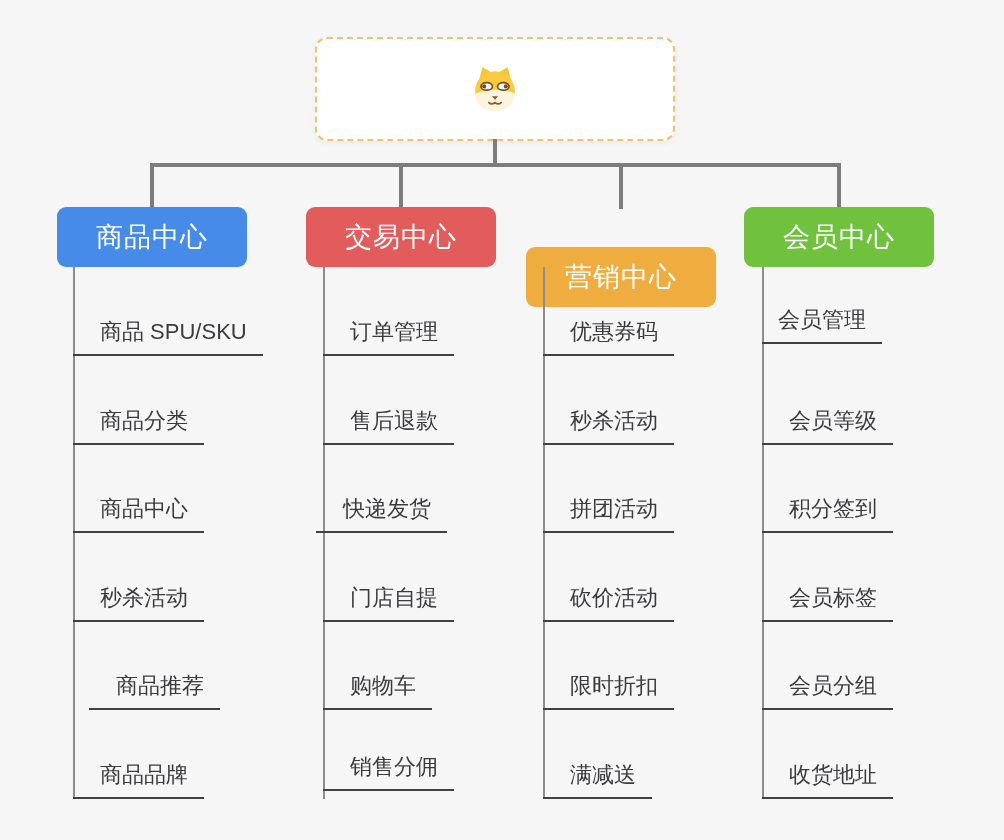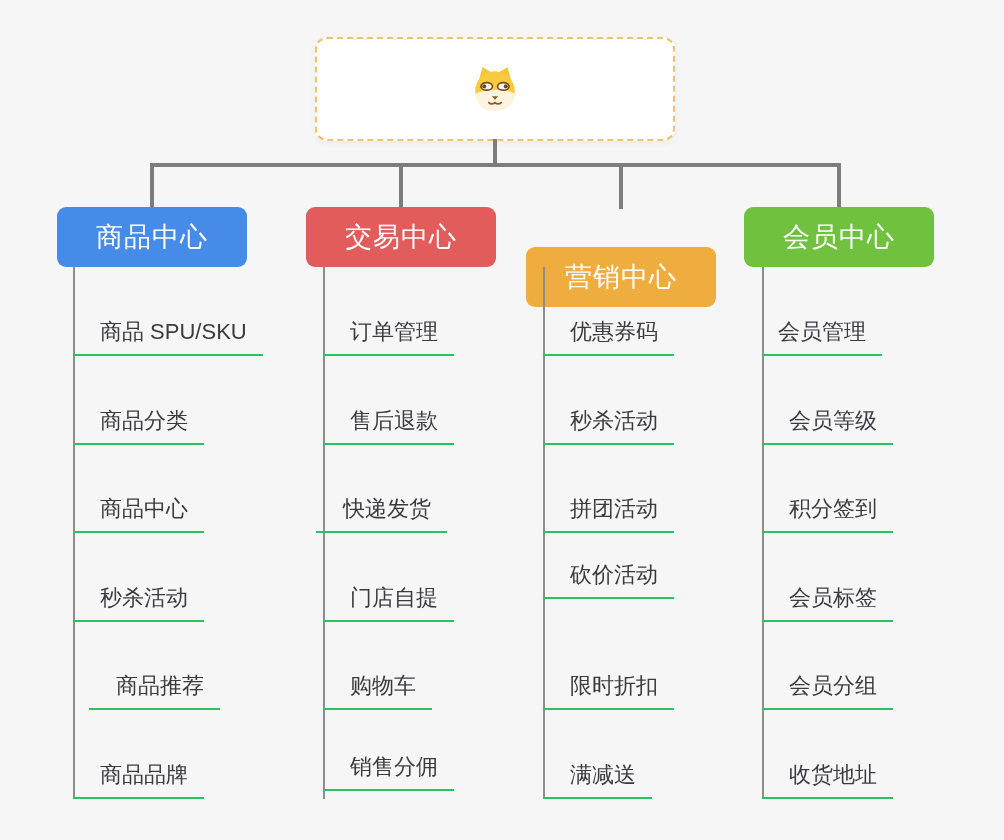--- a/index.html
+++ b/index.html
@@ -32,21 +32,21 @@
   .branch{
     top:207px;width:190px;height:60px;border-radius:9px;
     display:flex;align-items:center;justify-content:center;
     color:#ffffff;font-size:27px;letter-spacing:1px;white-space:nowrap;
   }
 
   
   .trunk{top:267px;width:0;height:532px;border-left:2px solid #8d8d8d;}
   .leaf{
     padding:0 16px 7px 27px;
-    border-bottom:2px solid #22c55e;
+    border-bottom:2px solid #404040;
     font-size:22px;line-height:30px;color:#3b3b3e;white-space:nowrap;
   }
 </style>
 </head>
 <body>
 
 <div class="abs root" style="border-color: rgb(243, 192, 107);">
   <svg width="50" height="50" viewBox="0 0 48 48">
     <polygon points="8,18 12,3 24,10" fill="#f6c531"></polygon>
     <polygon points="40,18 36,3 24,10" fill="#f6c531"></polygon>
@@ -88,22 +88,22 @@
 <div class="abs leaf" style="left:323px;top:317px;">订单管理</div>
 <div class="abs leaf" style="left:323px;top:406px;">售后退款</div>
 <div class="abs leaf" style="left:316px;top:494px;">快递发货</div>
 <div class="abs leaf" style="left:323px;top:583px;">门店自提</div>
 <div class="abs leaf" style="left:323px;top:671px;">购物车</div>
 <div class="abs leaf" style="left:323px;top:752px;">销售分佣</div>
 
 <div class="abs leaf" style="left:543px;top:317px;">优惠券码</div>
 <div class="abs leaf" style="left:543px;top:406px;">秒杀活动</div>
 <div class="abs leaf" style="left:543px;top:494px;">拼团活动</div>
-<div class="abs leaf" style="left:543px;top:560px;">砍价活动</div>
+<div class="abs leaf" style="left:543px;top:583px;">砍价活动</div>
 <div class="abs leaf" style="left:543px;top:671px;">限时折扣</div>
 <div class="abs leaf" style="left:543px;top:760px;">满减送</div>
 
-<div class="abs leaf" style="left:762px;top:317px;padding-left:16px;">会员管理</div>
+<div class="abs leaf" style="left:762px;top:305px;padding-left:16px;">会员管理</div>
 <div class="abs leaf" style="left:762px;top:406px;">会员等级</div>
 <div class="abs leaf" style="left:762px;top:494px;">积分签到</div>
 <div class="abs leaf" style="left:762px;top:583px;">会员标签</div>
 <div class="abs leaf" style="left:762px;top:671px;">会员分组</div>
 <div class="abs leaf" style="left:762px;top:760px;">收货地址</div>
 
 </body></html>

